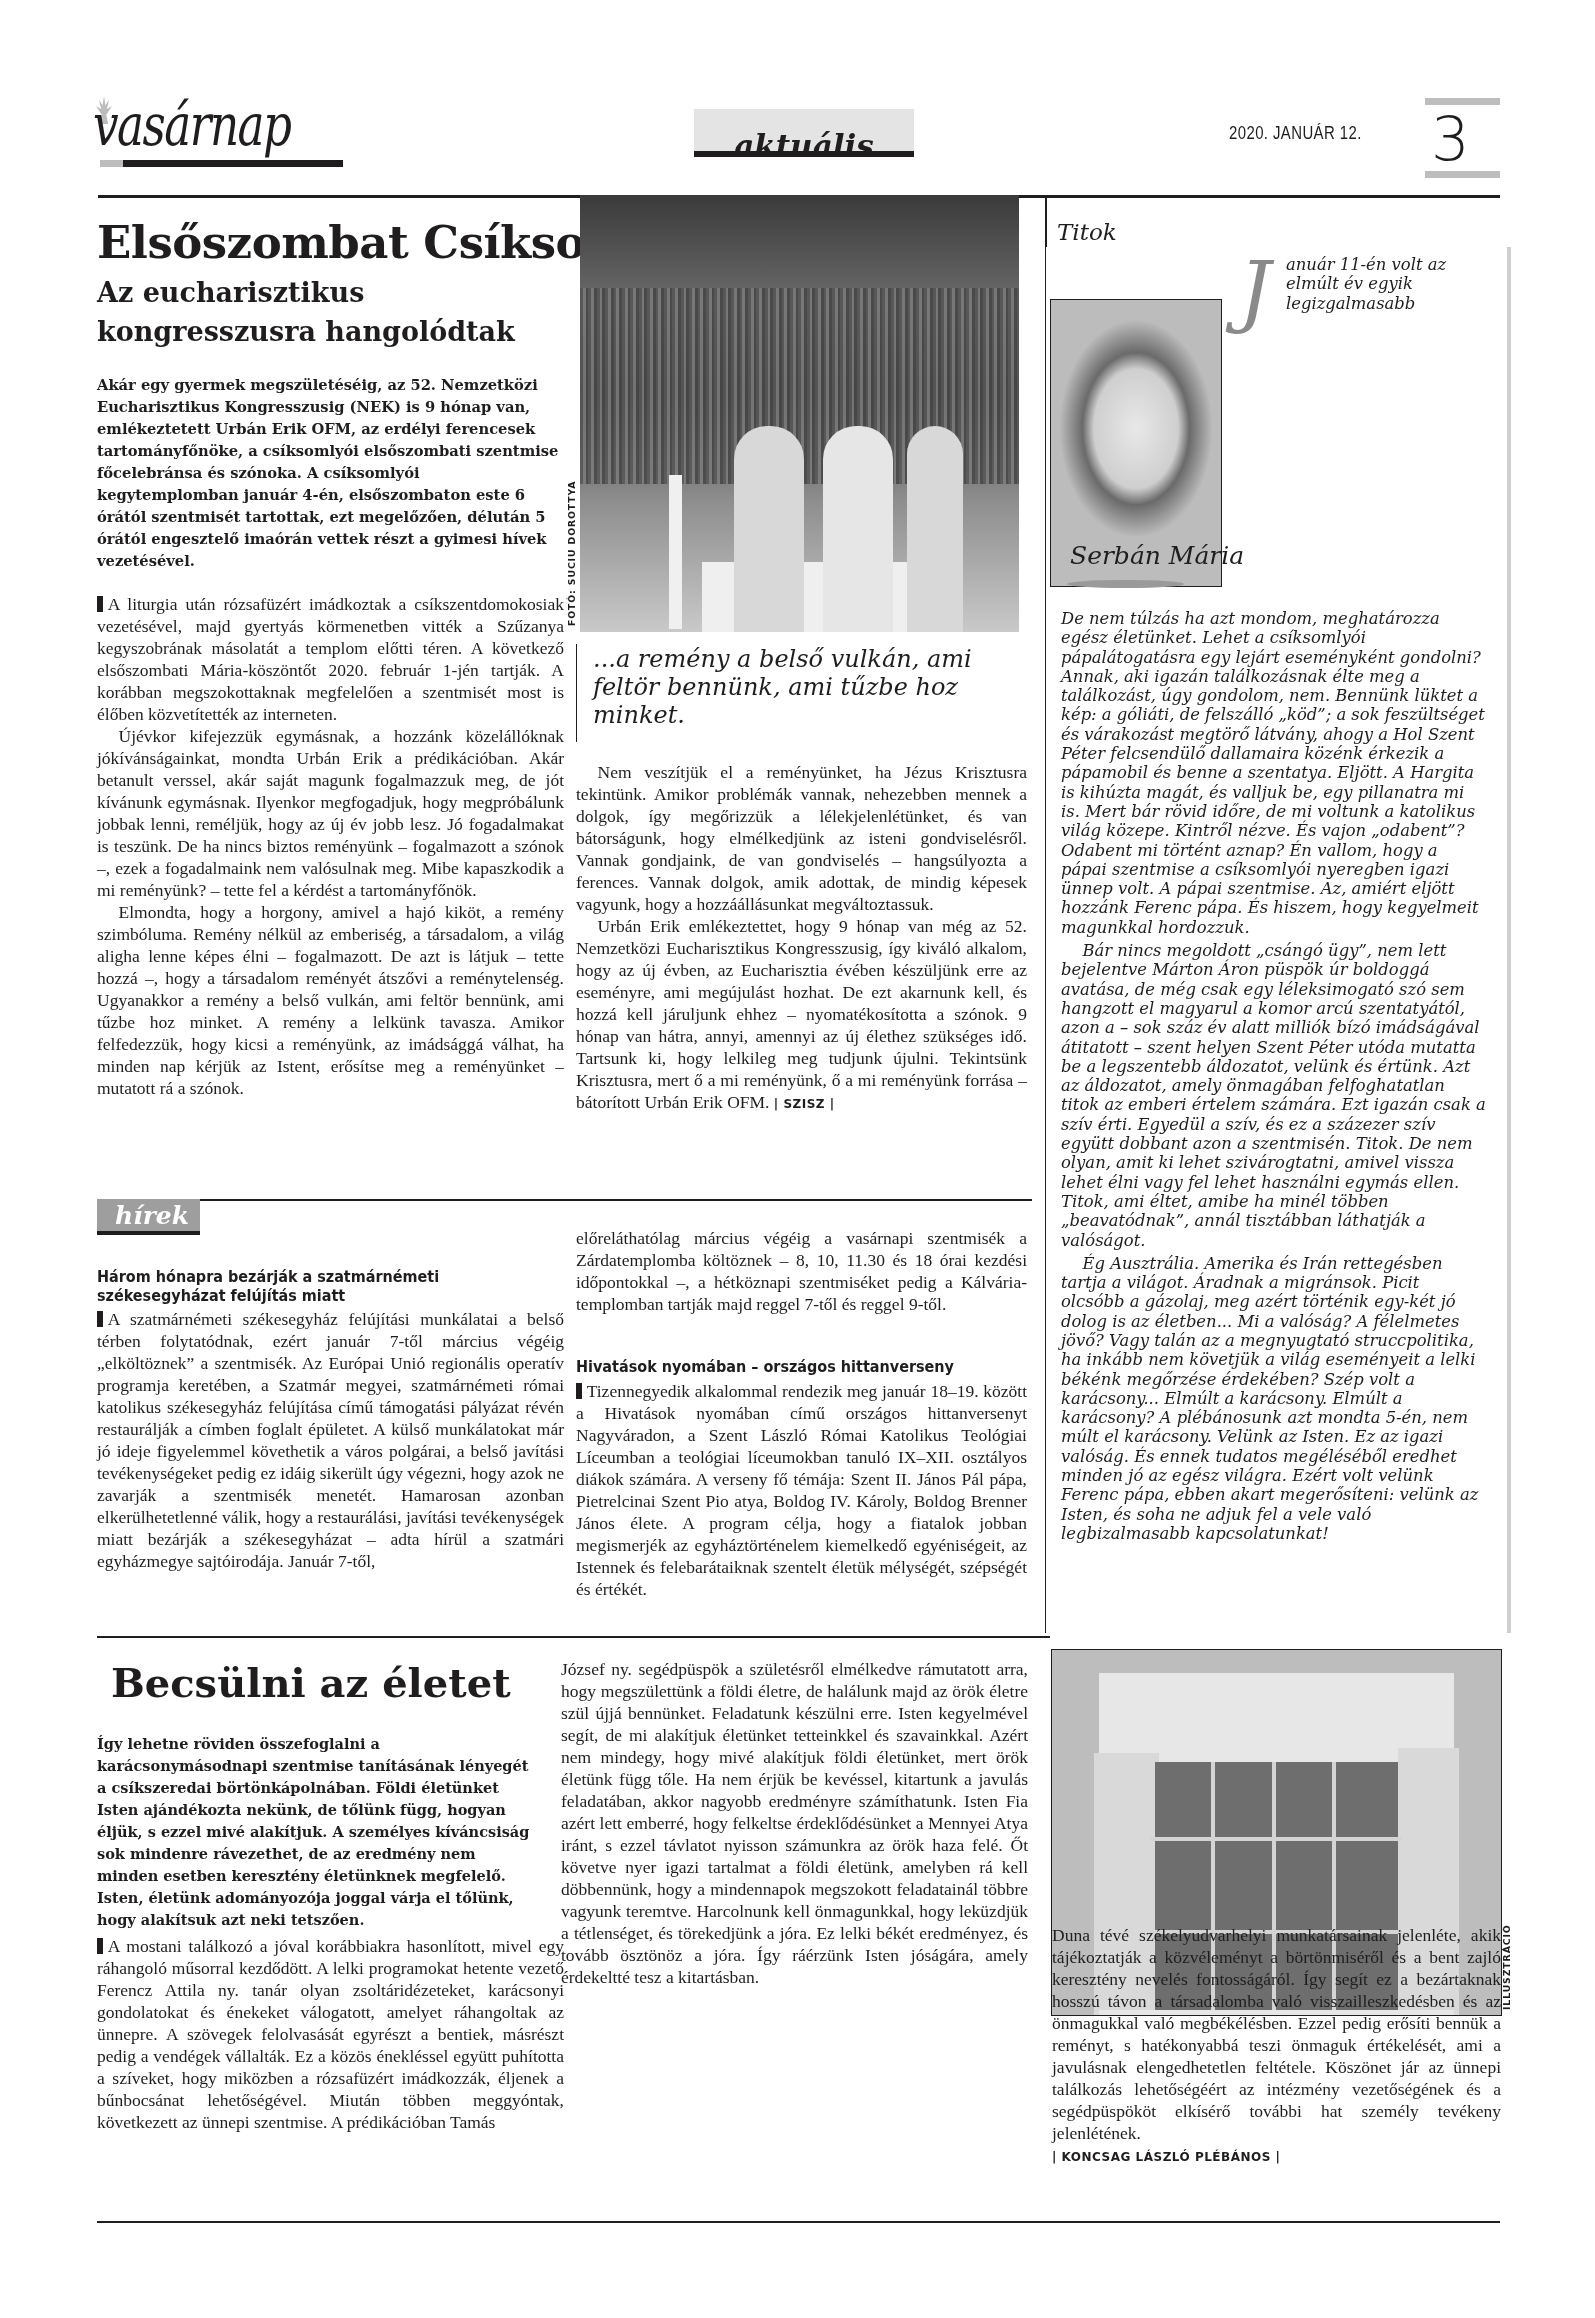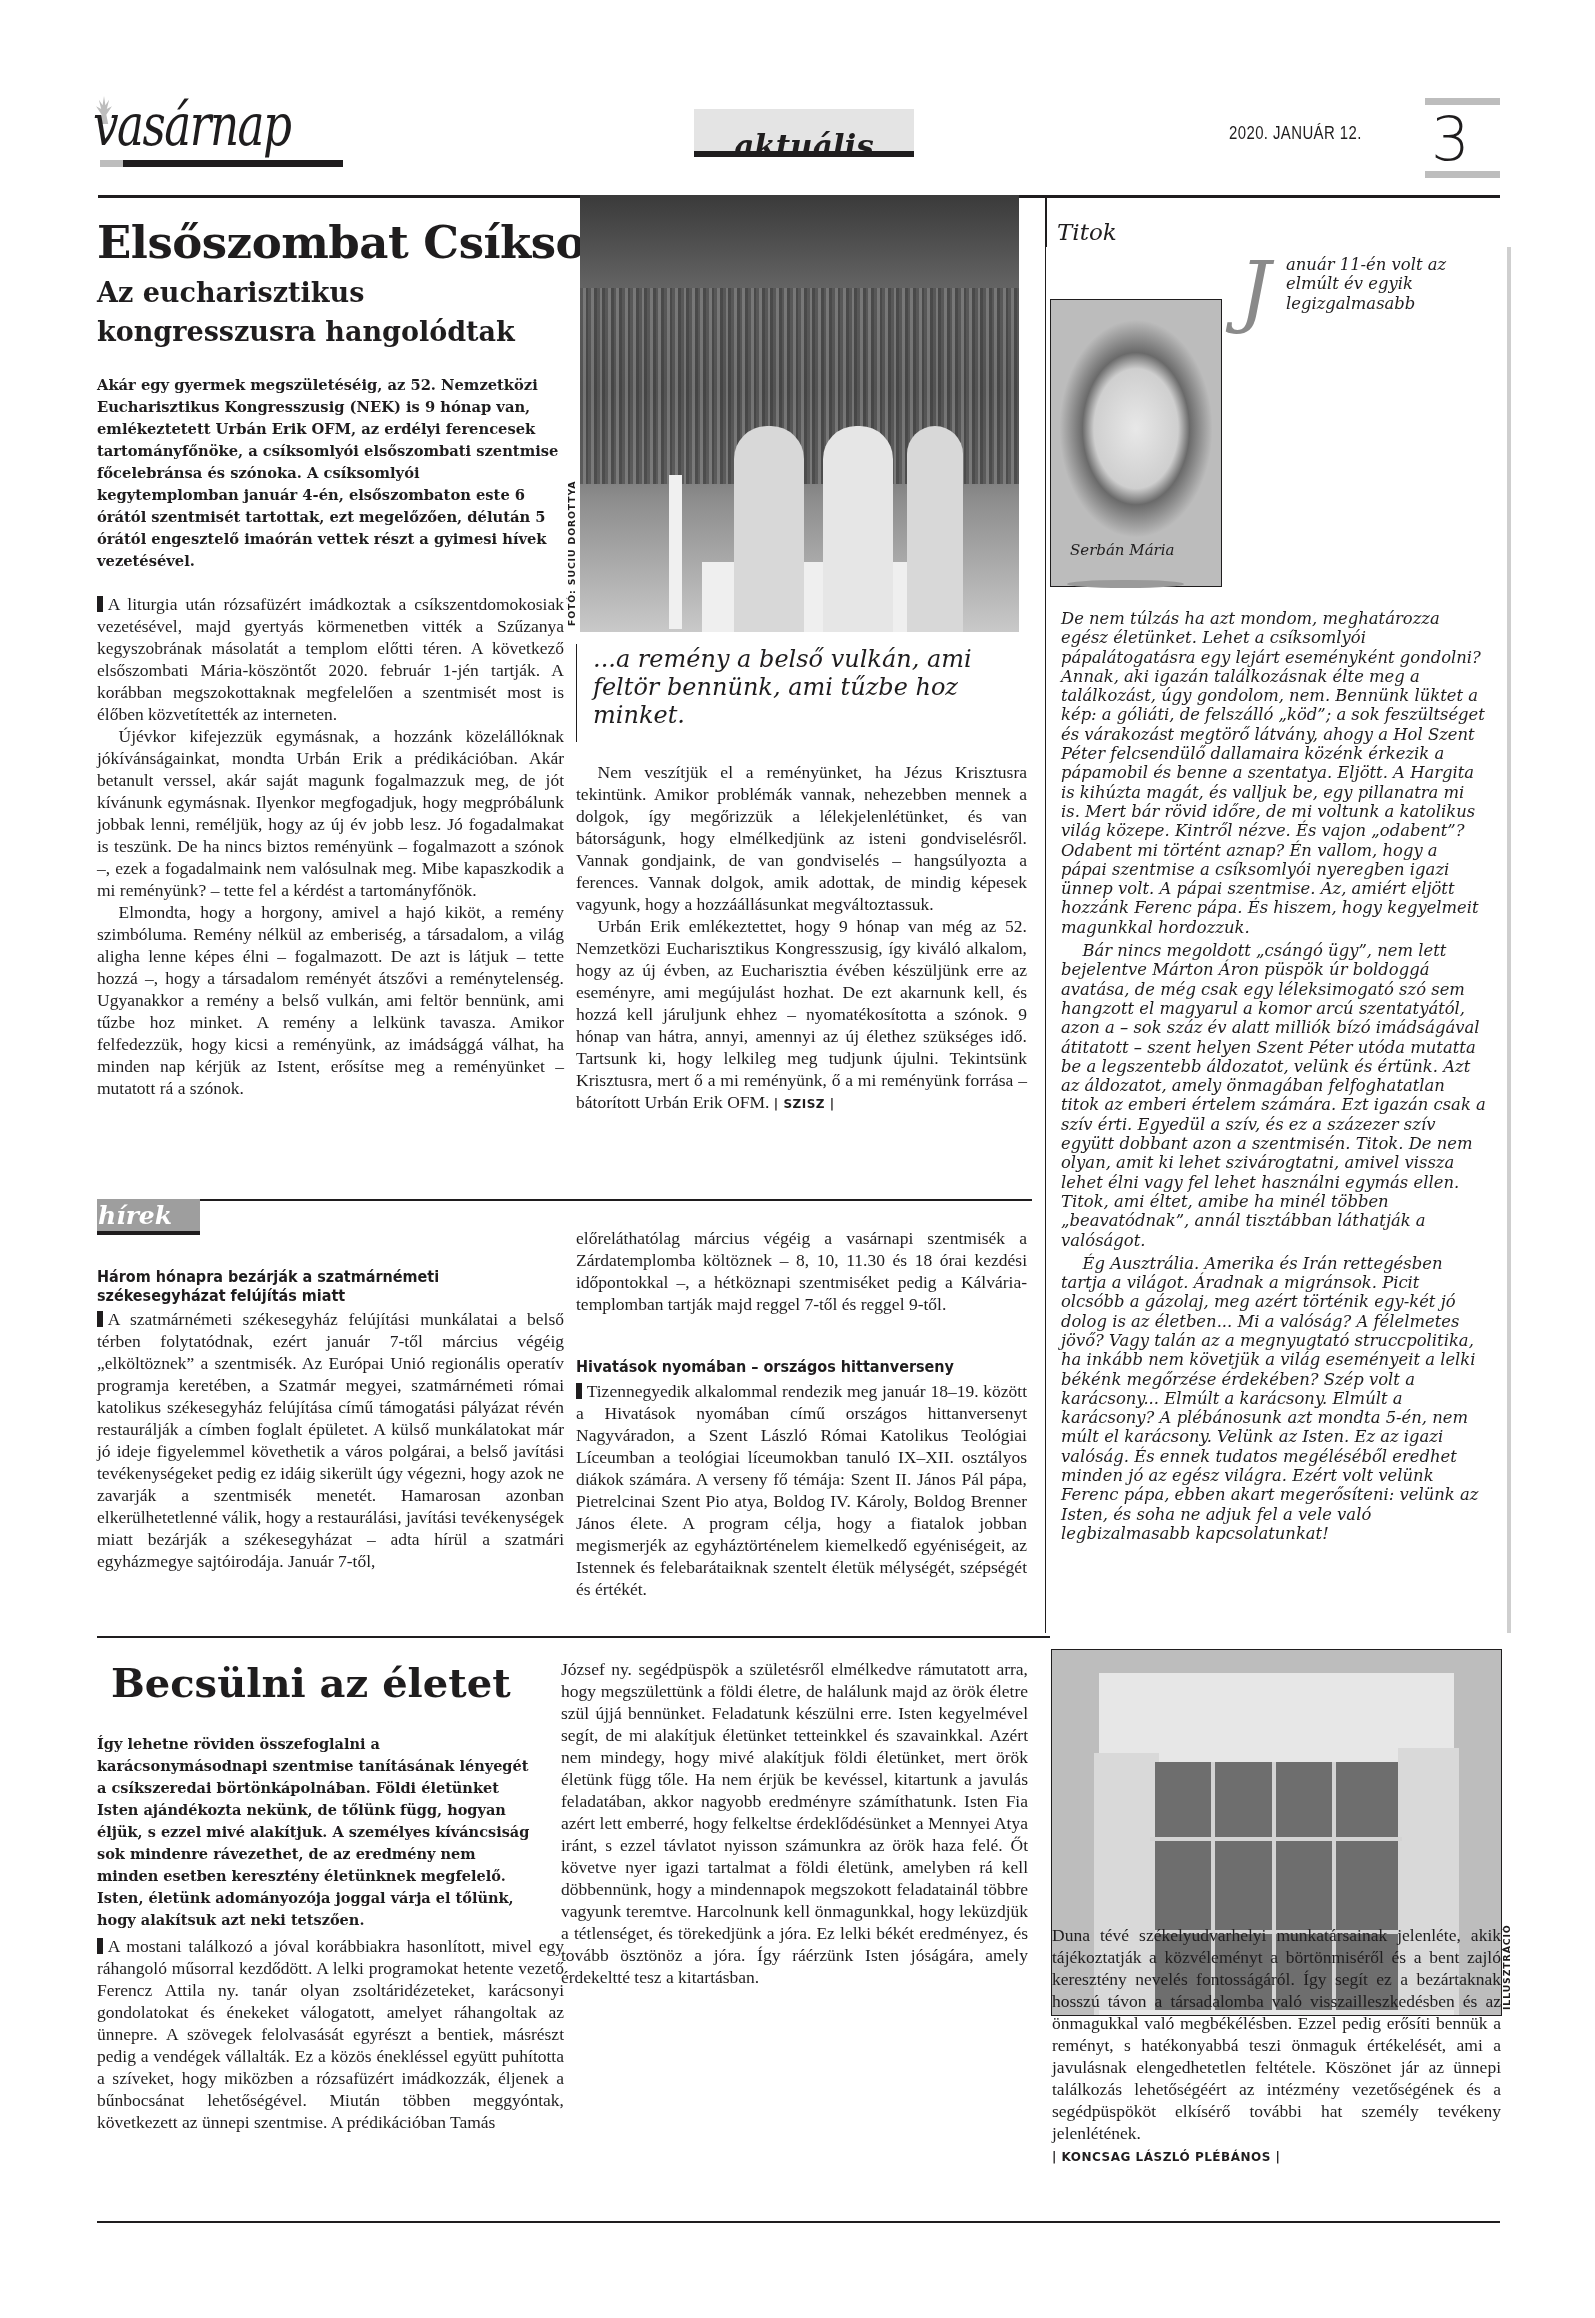--- a/index.html
+++ b/index.html
@@ -27,28 +27,28 @@
   .bullet { display:inline-block; width:6px; height:16px; background:#1f1d1e; margin-right:4.7px; vertical-align:-1.9px; }
   .photo1 { left:580px; top:195px; width:439px; height:437px; background:linear-gradient(180deg,#3a3a3a 0%,#6b6b6b 25%,#4a4a4a 45%,#8e8e8e 70%,#c9c9c9 100%); overflow:hidden; }
   .photo1 .crowd { position:absolute; left:0; top:93px; width:100%; height:196px; background:repeating-linear-gradient(90deg,#555 0 2.8px,#7a7a7a 2.8px 5.6px,#444 5.6px 8.4px); opacity:.85; }
   .photo1 .priest { position:absolute; bottom:0; width:70px; height:206px; background:#d8d8d8; border-radius:33px 33px 0 0; }
   .photo1 .altar { position:absolute; left:122px; bottom:0; width:243px; height:70px; background:#efefef; }
   .photo1 .candle { position:absolute; left:89px; top:280px; width:13px; height:154px; background:#f0f0f0; }
   .photo-credit { font-family:"DejaVu Sans", sans-serif; font-weight:bold; font-size:9.3px; letter-spacing:0.9px; transform:rotate(-90deg); transform-origin:left top; white-space:nowrap; }
   .quote { left:593px; top:645px; width:430px; font-family:"DejaVu Serif", serif; font-style:italic; font-size:24px; line-height:28px; }
   .quote-bar { left:576px; top:644px; width:1.4px; height:98px; background:#1f1d1e; }
   .byline { font-family:"DejaVu Sans", sans-serif; font-weight:bold; font-size:12px; letter-spacing:0.5px; }
-  .tab-hirek { left:97px; top:1199px; width:103px; height:36px; background:#9e9e9e; border-bottom:4.7px solid #1f1d1e; display:flex; align-items:center; padding-left:1px; box-sizing:border-box; }
+  .tab-hirek { left:97px; top:1199px; width:103px; height:36px; background:#9e9e9e; border-bottom:4.7px solid #1f1d1e; display:flex; align-items:center; padding-left:18px; box-sizing:border-box; }
   .tab-hirek span { font-family:"DejaVu Serif", serif; font-style:italic; font-weight:bold; font-size:25px; color:#fff; }
   .news-h { font-family:"DejaVu Sans Condensed","DejaVu Sans", sans-serif; font-weight:bold; font-size:16px; line-height:18.7px; }
   
   .titok-box { left:1045px; top:247px; width:461px; height:1386px; border-left:1.9px solid #1f1d1e; border-right:4.7px solid #cfcfcf; }
   .titok-head { left:1057px; top:219px; font-family:"DejaVu Serif", serif; font-style:italic; font-size:23px; }
   .portrait { left:1050px; top:299px; width:170px; height:286px; border:1.4px solid #1f1d1e; background:radial-gradient(ellipse 45% 38% at 50% 45%, #e8e8e8 0%, #cfcfcf 55%, #6a6a6a 70%, #bcbcbc 100%); }
-  .author { left:1070px; top:541px; font-family:"DejaVu Serif", serif; font-style:italic; font-size:15px; }
+  .author { left:1070px; top:541px; font-family:"DejaVu Serif", serif; font-style:italic; font-size:25px; }
   .author-shadow { left:1067px; top:580px; width:117px; height:8.4px; border-radius:50%; background:#9a9a9a; }
   .dropcap { left:1239px; top:252px; font-family:"DejaVu Serif", serif; font-style:italic; font-size:79px; color:#8a8a8a; line-height:1; }
   .titok-body { font-family:"DejaVu Serif", serif; font-style:italic; font-size:16.4px; line-height:19.3px; }
   .titok-body p { margin:4px; text-indent:21.5px; }
   .photo2 { left:1051px; top:1649px; width:449px; height:365px; background:#bdbdbd; border:1.4px solid #1f1d1e; overflow:hidden; }
   .photo2 .stone { position:absolute; background:#e7e7e7; }
   .photo2 .win { position:absolute; left:103px; top:112px; width:243px; height:248px; background:#6e6e6e; }
   .photo2 .barv { position:absolute; top:112px; width:3.7px; height:248px; background:#d4d4d4; }
   .photo2 .barh { position:absolute; left:98px; width:252px; height:3.7px; background:#d4d4d4; }
 </style>

